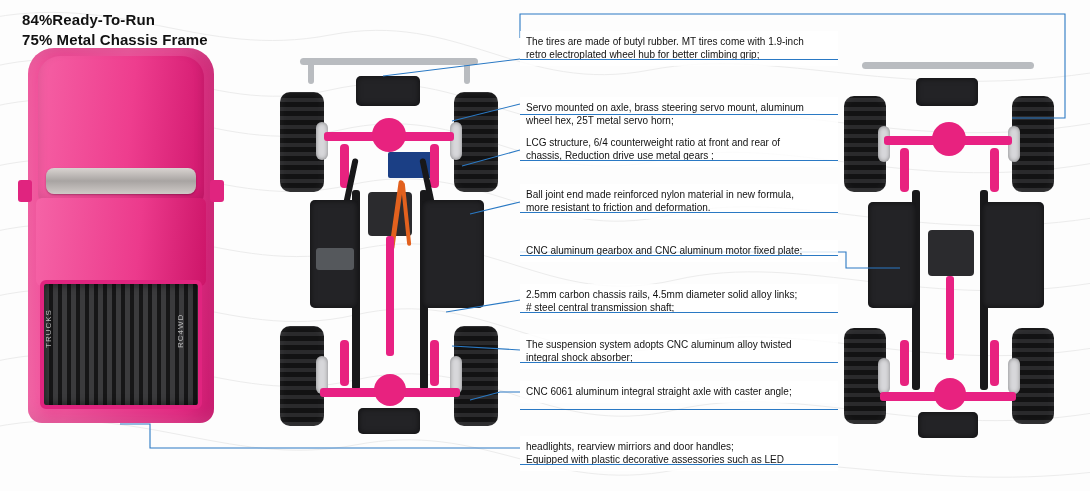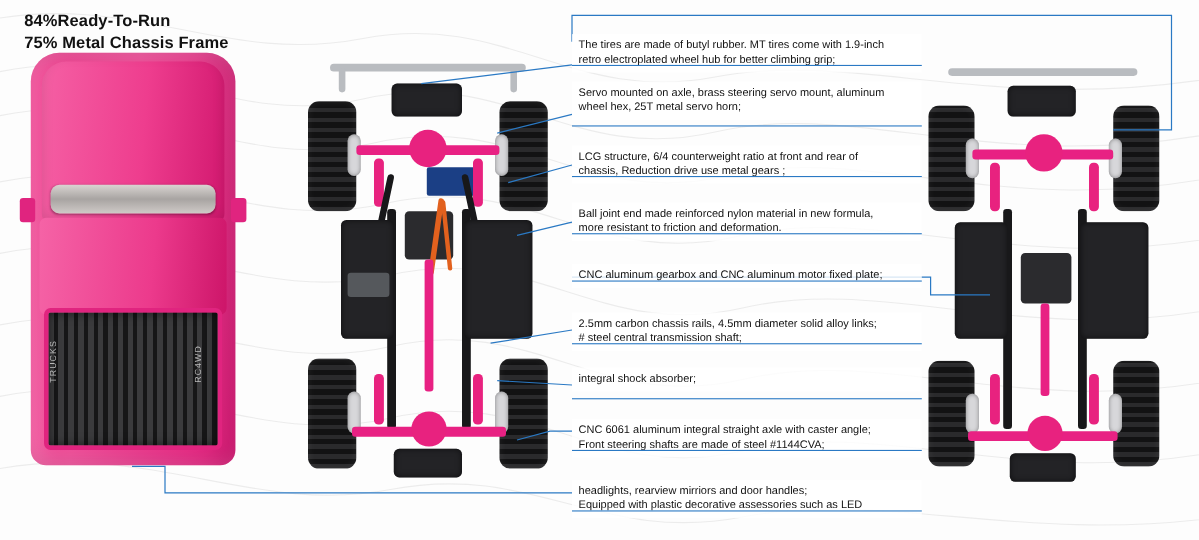--- a/index.html
+++ b/index.html
@@ -292,21 +292,21 @@
       <path d="M520,448 L150,448 L150,424 L120,424"></path>
     </g>
   </svg>
 
   <div class="callout" style="left:520px; top:31px; width:318px;">
     <span class="ln">The tires are made of butyl rubber. MT tires come with 1.9-inch</span>
     <span class="ln">retro electroplated wheel hub for better climbing grip;</span>
   </div>
   <div class="callout-underline" style="left:520px; top:59px; width:318px;"></div>
 
-  <div class="callout" style="left:520px; top:74px; width:318px;">
+  <div class="callout" style="left:520px; top:97px; width:318px;">
     <span class="ln">Servo mounted on axle, brass steering servo mount, aluminum</span>
     <span class="ln">wheel hex, 25T metal servo horn;</span>
   </div>
   <div class="callout-underline" style="left:520px; top:114px; width:318px;"></div>
 
   <div class="callout" style="left:520px; top:132px; width:318px;">
     <span class="ln">LCG structure, 6/4 counterweight ratio at front and rear of</span>
     <span class="ln">chassis, Reduction drive use metal gears ;</span>
   </div>
   <div class="callout-underline" style="left:520px; top:160px; width:318px;"></div>
@@ -322,27 +322,27 @@
   </div>
   <div class="callout-underline" style="left:520px; top:255px; width:318px;"></div>
 
   <div class="callout" style="left:520px; top:284px; width:318px;">
     <span class="ln">2.5mm carbon chassis rails, 4.5mm diameter solid alloy links;</span>
     <span class="ln"># steel central transmission shaft;</span>
   </div>
   <div class="callout-underline" style="left:520px; top:312px; width:318px;"></div>
 
   <div class="callout" style="left:520px; top:334px; width:318px;">
+    <span class="ln">The suspension system adopts CNC aluminum alloy twisted</span>
     <span class="ln">integral shock absorber;</span>
   </div>
   <div class="callout-underline" style="left:520px; top:362px; width:318px;"></div>
 
   <div class="callout" style="left:520px; top:381px; width:318px;">
     <span class="ln">CNC 6061 aluminum integral straight axle with caster angle;</span>
-    <span class="ln">Front steering shafts are made of steel #1144CVA;</span>
   </div>
   <div class="callout-underline" style="left:520px; top:409px; width:318px;"></div>
 
   <div class="callout" style="left:520px; top:436px; width:318px;">
     <span class="ln">headlights, rearview mirriors and door handles;</span>
     <span class="ln">Equipped with plastic decorative assessories such as LED</span>
   </div>
   <div class="callout-underline" style="left:520px; top:464px; width:318px;"></div>
 
 </div>

